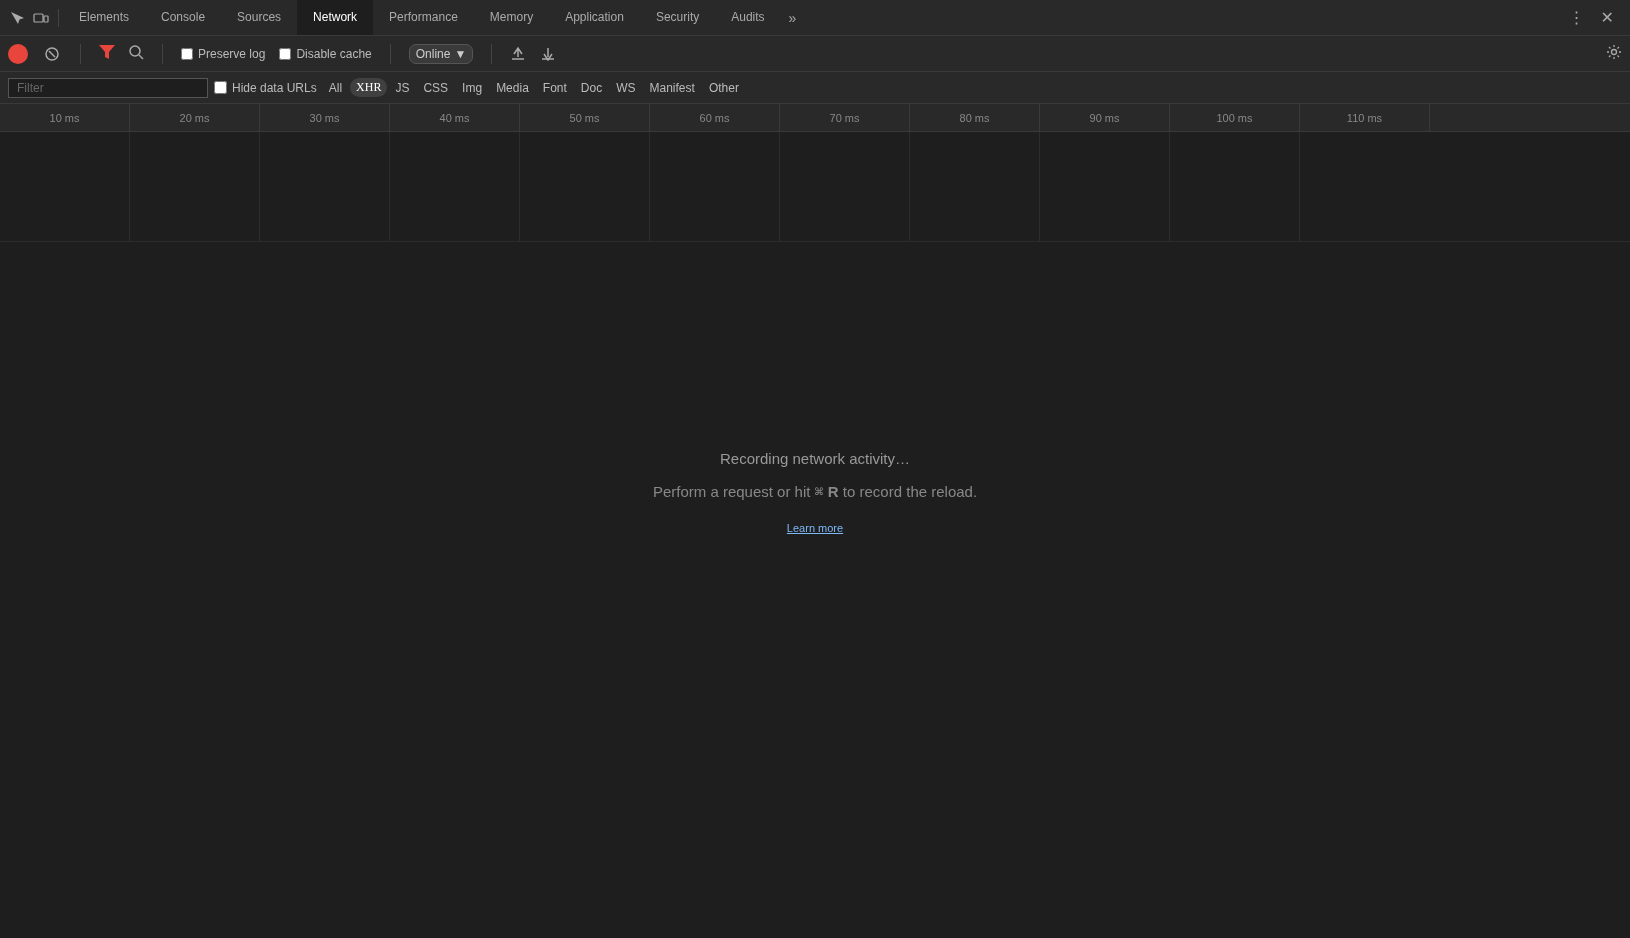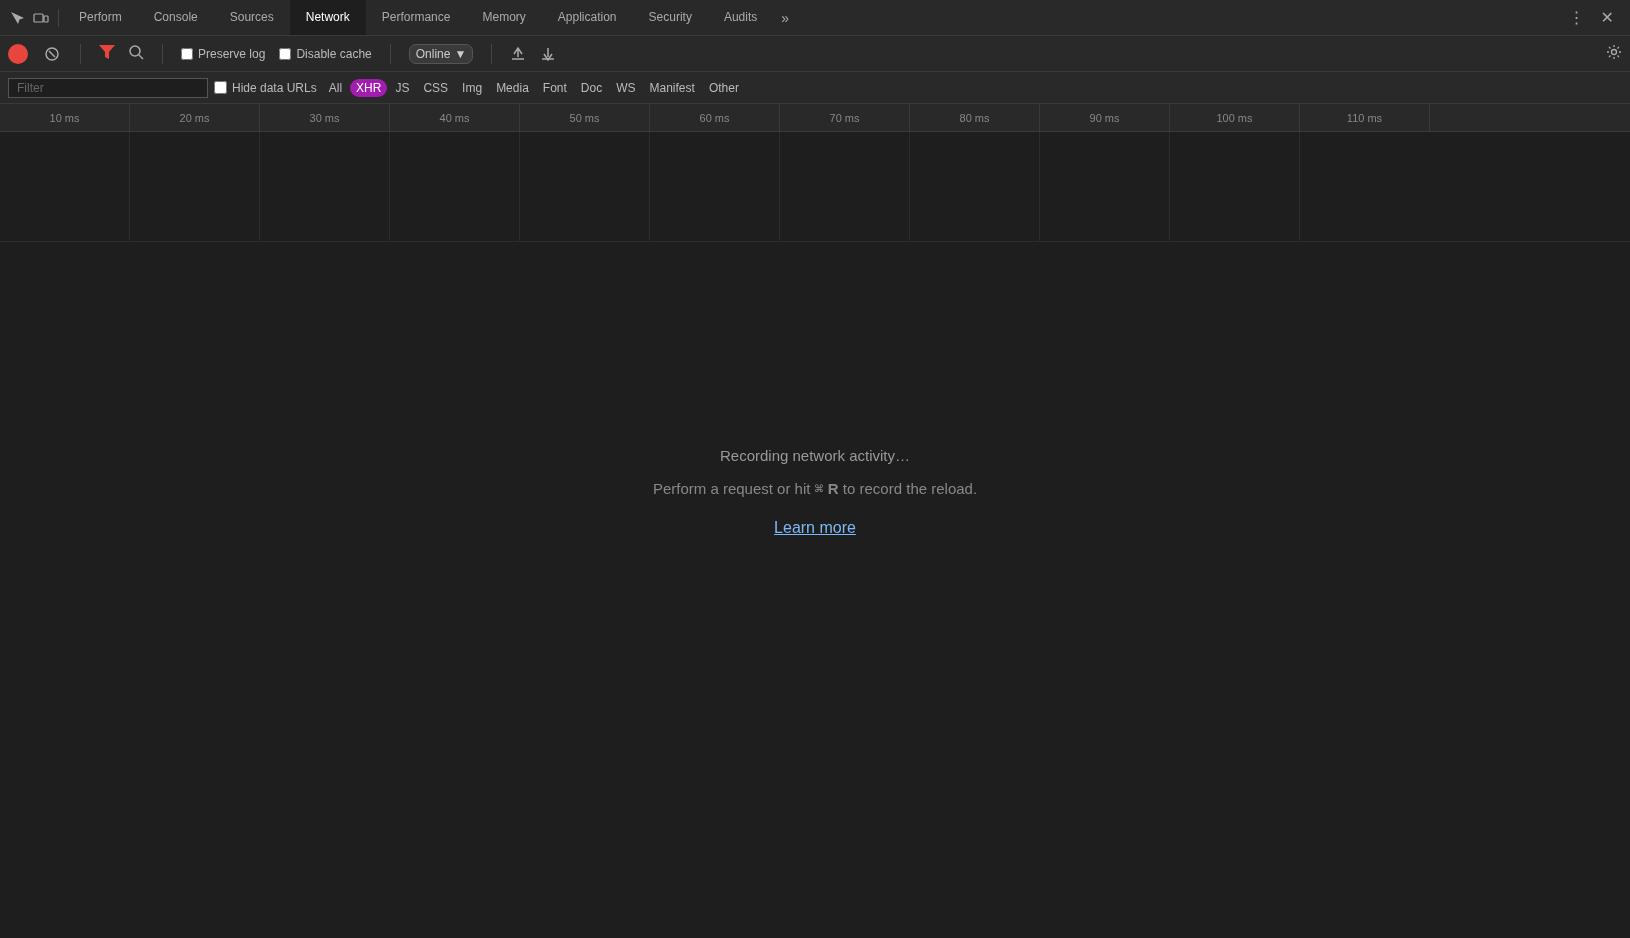--- a/index.html
+++ b/index.html
@@ -205,23 +205,24 @@
     .filter-type-btn {
       background: none;
       border: none;
       color: #bbb;
       font-size: 12px;
       padding: 2px 6px;
       cursor: pointer;
       border-radius: 3px;
     }
     .filter-type-btn.active {
-      background: #a21caf;
+      background: #404040;
       color: #fff;
       border-radius: 10px;
+      font-family: Liberation Serif, serif;
     }
 
     
     .timeline-header {
       display: flex;
       background: #292929;
       border-bottom: 1px solid #3a3a3a;
       height: 28px;
       overflow: hidden;
     }
@@ -242,21 +243,21 @@
     .instruction-text {
       font-size: 15px;
       color: #888;
       margin-bottom: 20px;
     }
     .cmd-key {
       font-family: 'Courier New', monospace;
     }
     .learn-more-link {
       color: #7eb8f7;
-      font-size: 16px;
+      font-size: 11px;
       cursor: pointer;
     }
     .content-area {
       background: #1e1e1e;
       flex: 1;
       display: flex;
       flex-direction: column;
       align-items: center;
       justify-content: center;
       min-height: 500px;
@@ -274,21 +275,21 @@
     </div>
     <div class="icon-devices" title="Toggle device toolbar">
       <svg width="16" height="16" viewBox="0 0 16 16" fill="none" stroke="#aaa" stroke-width="1.2">
         <rect x="1" y="4" width="9" height="8" rx="1"></rect>
         <rect x="11" y="6" width="4" height="6" rx="0.5"></rect>
       </svg>
     </div>
   </div>
 
   <div class="tabs">
-    <div class="tab">Perform</div>
+    <div class="tab">Elements</div>
     <div class="tab">Console</div>
     <div class="tab">Sources</div>
     <div class="tab active">Network</div>
     <div class="tab">Performance</div>
     <div class="tab">Memory</div>
     <div class="tab">Application</div>
     <div class="tab">Security</div>
     <div class="tab">Audits</div>
     <div class="tab-overflow">»</div>
   </div>

